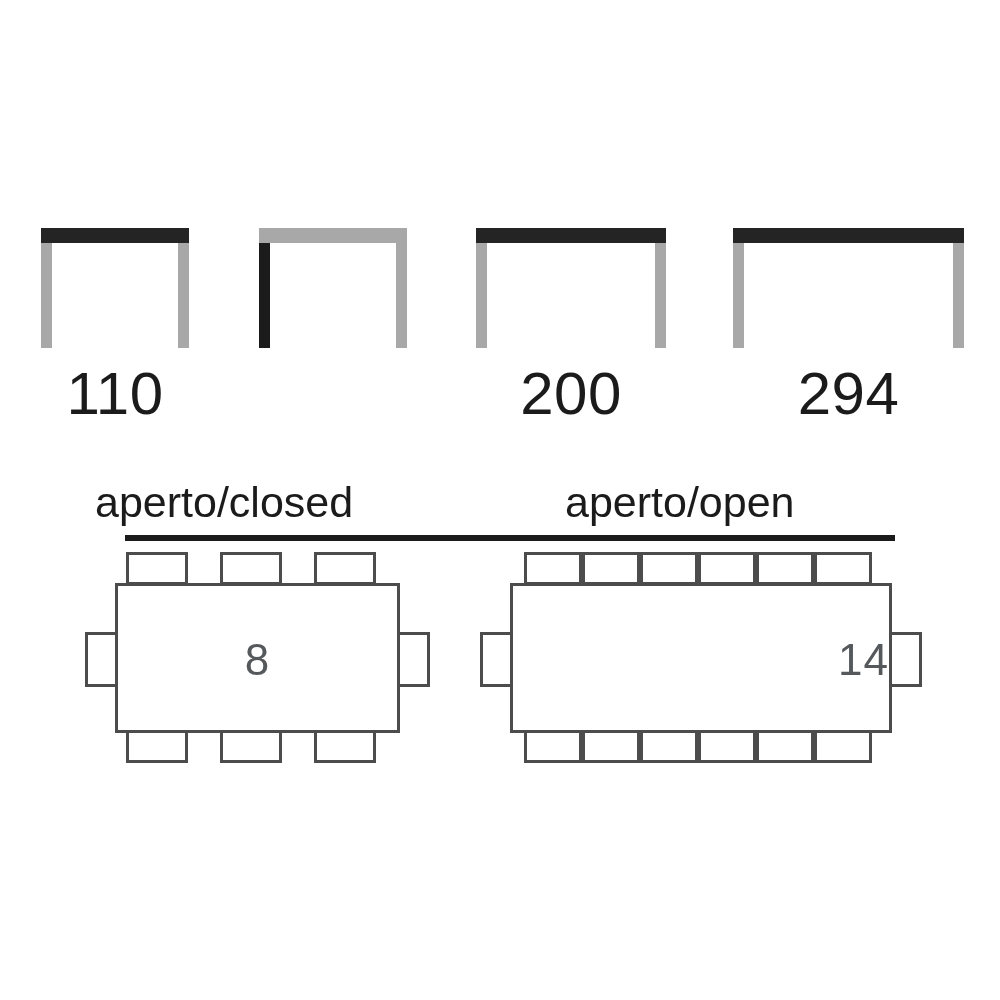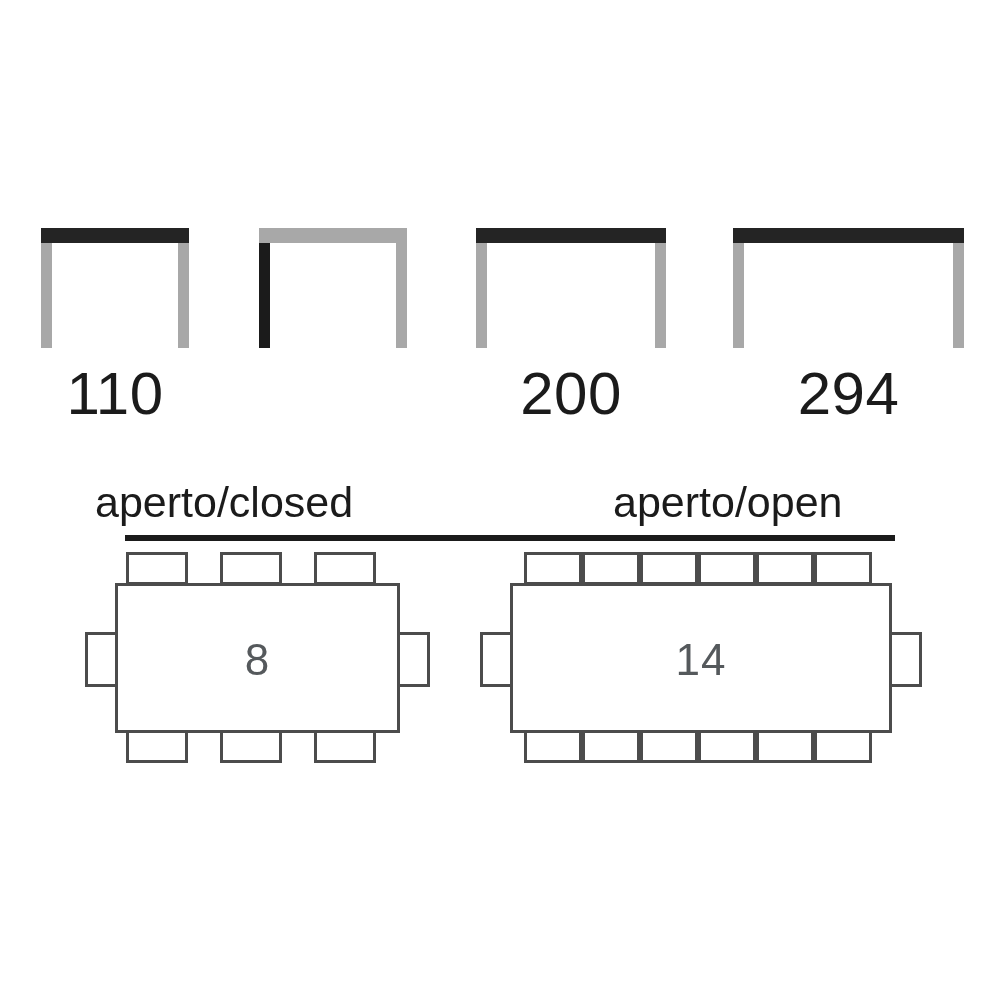--- a/index.html
+++ b/index.html
@@ -128,21 +128,21 @@
   <div class="dim-label" style="left:476px; width:190px;">200</div>
 
   <div class="dim-icon" style="left:733px; top:228px; width:231px; height:120px;">
     <div class="icon-top" style="width:231px; background:#242424;"></div>
     <div class="icon-leg leg-left" style="background:#a8a8a8;"></div>
     <div class="icon-leg leg-right" style="background:#a8a8a8;"></div>
   </div>
   <div class="dim-label" style="left:733px; width:231px;">294</div>
 
   <div class="section-caption" style="left:95px;">aperto/closed</div>
-  <div class="section-caption" style="left:565px;margin-left:48px;">aperto/open</div>
+  <div class="section-caption" style="left:565px;">aperto/open</div>
 
   <div id="divider-rule"></div>
 
   <div class="plan" style="left:85px; top:550px; width:345px; height:215px;">
 
     <div class="table-body" style="left:30px; top:33px; width:285px; height:150px;">
       <div class="seat-count" style="top:52px;">8</div>
     </div>
 
     <div class="chair chair-h" style="left:41px;  top:2px; width:62px;"></div>
@@ -153,21 +153,21 @@
     <div class="chair chair-h" style="left:135px; top:180px; width:62px;"></div>
     <div class="chair chair-h" style="left:229px; top:180px; width:62px;"></div>
 
     <div class="chair chair-v" style="left:0px;   top:82px; height:55px;"></div>
     <div class="chair chair-v" style="left:312px; top:82px; height:55px;"></div>
   </div>
 
   <div class="plan" style="left:480px; top:550px; width:448px; height:215px;">
 
     <div class="table-body" style="left:30px; top:33px; width:382px; height:150px;">
-      <div class="seat-count" style="top:52px;">14</div>
+      <div class="seat-count" style="top:52px;text-align:right;">14</div>
     </div>
 
     <div class="chair chair-h" style="left:44px;  top:2px; width:58px;"></div>
     <div class="chair chair-h" style="left:102px; top:2px; width:58px;"></div>
     <div class="chair chair-h" style="left:160px; top:2px; width:58px;"></div>
     <div class="chair chair-h" style="left:218px; top:2px; width:58px;"></div>
     <div class="chair chair-h" style="left:276px; top:2px; width:58px;"></div>
     <div class="chair chair-h" style="left:334px; top:2px; width:58px;"></div>
 
     <div class="chair chair-h" style="left:44px;  top:180px; width:58px;"></div>

